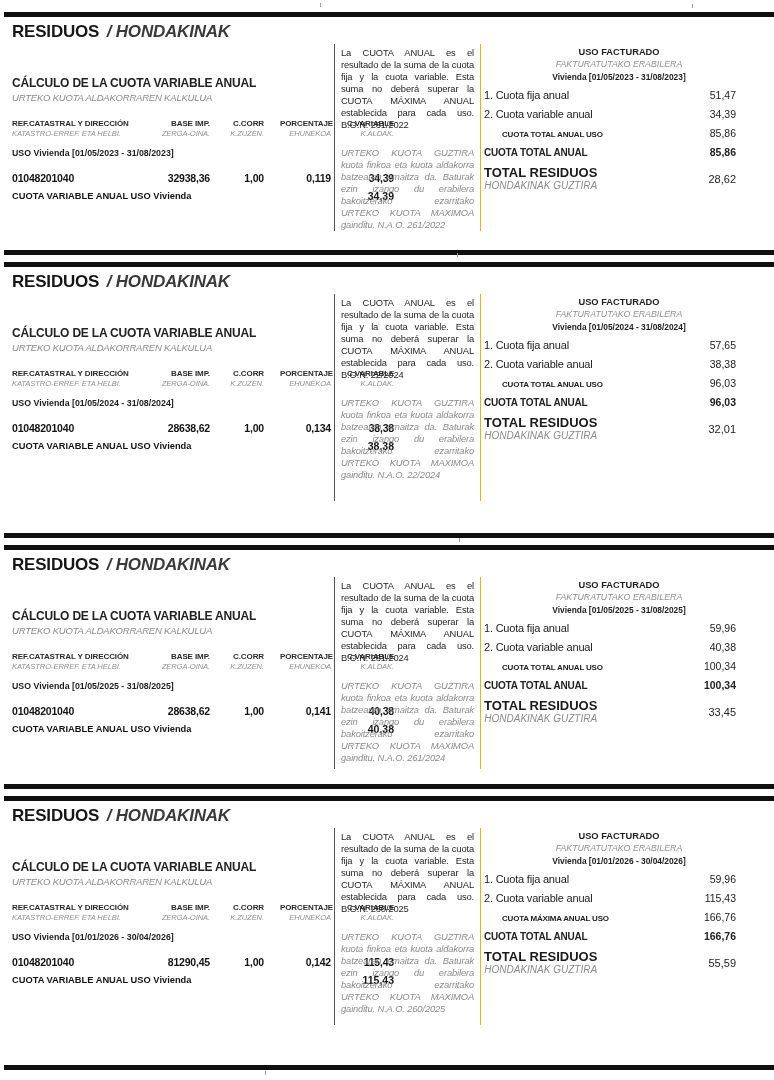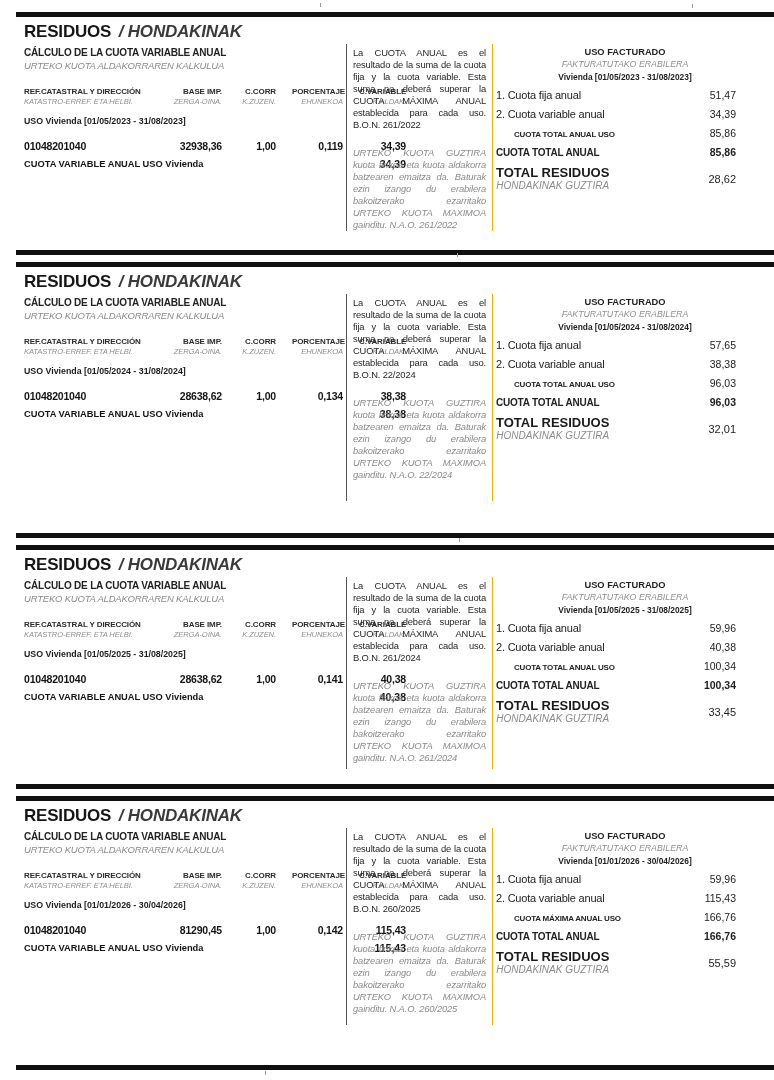--- a/index.html
+++ b/index.html
@@ -2,39 +2,39 @@
 <html><head>
 <meta charset="utf-8">
 <style>
   html,body{margin:0;padding:0;}
   body{
     width:774px;height:1080px;background:#ffffff;
     font-family:"Liberation Sans", sans-serif;color:#1c1c1c;position:relative;
     -webkit-font-smoothing:antialiased;
   }
   .page{position:absolute;inset:0;overflow:hidden;}
-  .section{position:absolute;left:16px;right:0;}
+  .section{position:absolute;left:4px;right:0;}
   .sec1{top:12px;height:243px;}
   .sec2{top:262px;height:276px;}
   .sec3{top:545px;height:244px;}
   .sec4{top:796px;height:274px;}
   .bar{position:absolute;left:0;right:0;height:5px;background:#101010;}
   .bar.top{top:0;}
   .bar.bottom{bottom:0;}
   .sec-title{margin:10px 0 1px 8px;font-size:17px;font-weight:700;letter-spacing:-0.2px;color:#161616;}
   .sec-title .suffix{font-style:italic;color:#3a3a3a;margin-left:3px;}
   .content{display:flex;align-items:stretch;margin-top:2px;}
   .sec1 .content{min-height:185px;}
   .sec2 .content{min-height:207px;}
   .sec3 .content{min-height:192px;}
   .sec4 .content{min-height:197px;}
 
   
   .calc-col{width:330px;box-sizing:border-box;padding:3px 4px 0 8px;}
-  .calc-head-es{font-size:10px;font-weight:700;letter-spacing:-0.2px;color:#222;}
+  .calc-head-es{font-size:12px;font-weight:700;letter-spacing:-0.2px;color:#222;margin-top:29px;}
   .calc-head-eu{font-size:9.5px;font-style:italic;color:#8a8a8a;margin-top:2px;letter-spacing:-0.2px;}
   .calc-table{display:grid;grid-template-columns:128px 54px 38px 51px 47px;margin-top:16px;column-gap:16px;}
   .hcell{font-size:8px;font-weight:700;color:#2b2b2b;line-height:1.25;letter-spacing:-0.1px;}
   .hcell .eu{display:block;font-weight:400;font-style:italic;color:#8f8f8f;font-size:7.6px;}
   .ra{text-align:right;}
   .uso-line{grid-column:1 / -1;font-size:8.8px;font-weight:700;margin-top:10px;color:#1d1d1d;}
   .dcell{font-size:10.5px;font-weight:700;color:#141414;margin-top:14px;letter-spacing:-0.2px;}
   .calc-total-label{grid-column:1 / 5;font-size:9.3px;font-weight:700;margin-top:7px;color:#141414;}
   .calc-total-value{font-size:10.5px;font-weight:700;margin-top:6px;color:#141414;}
 

